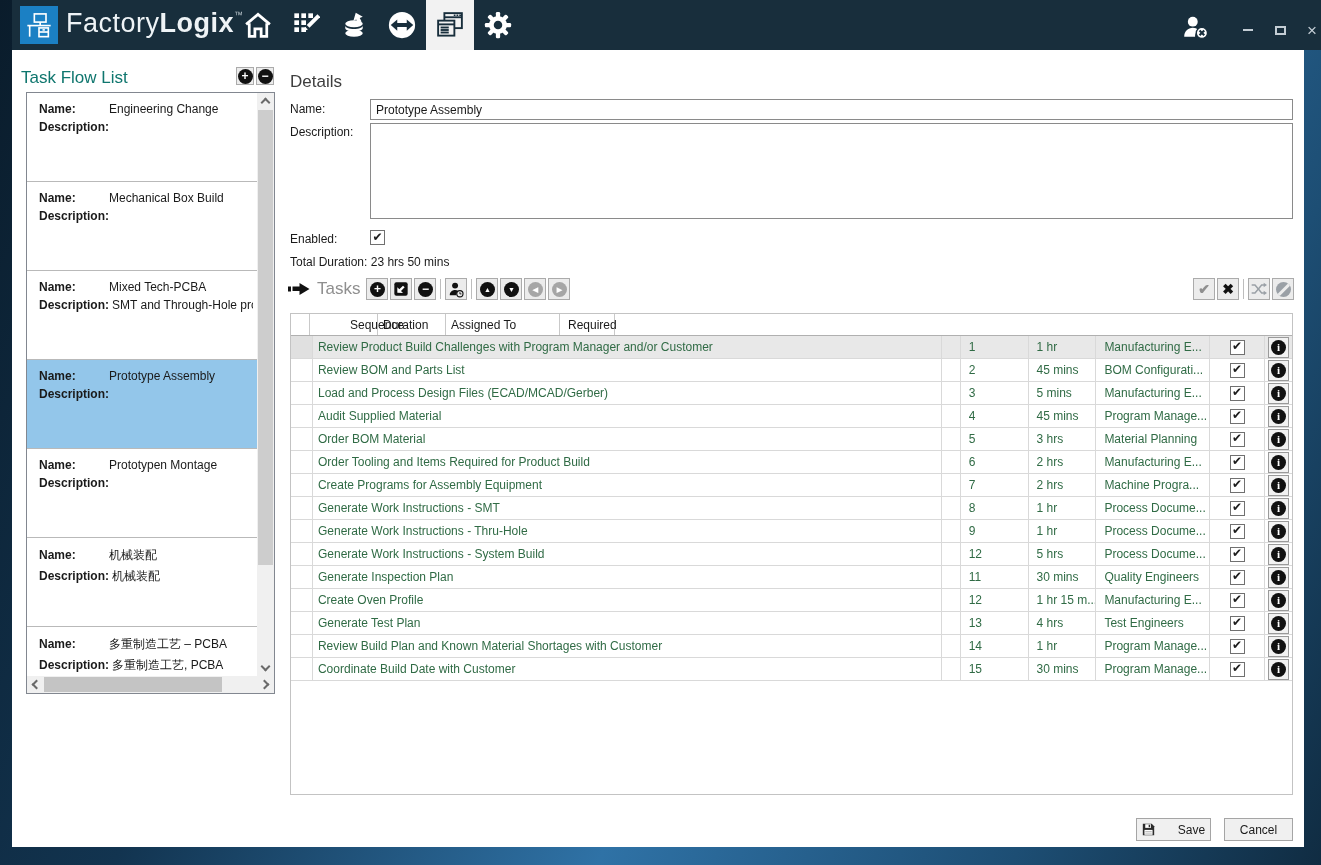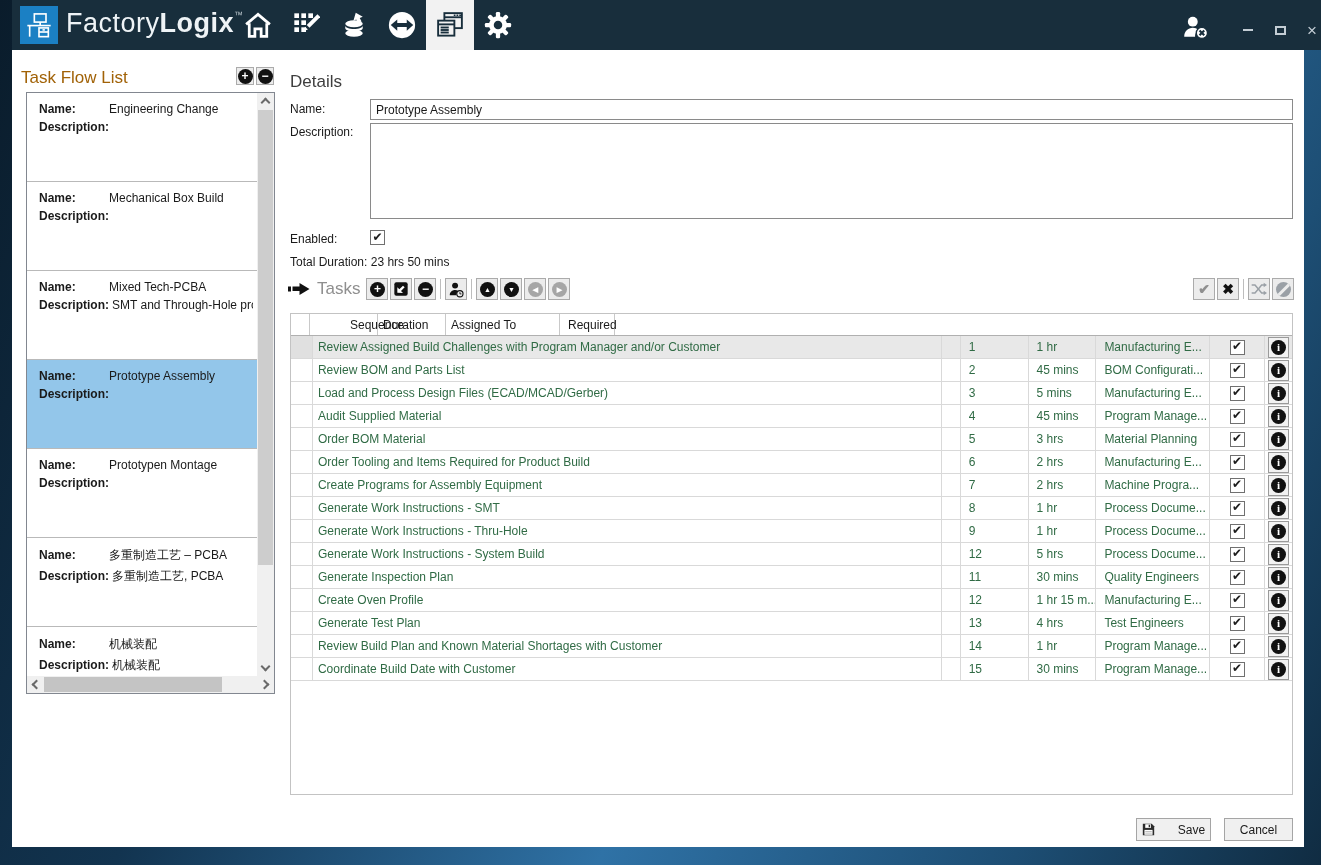--- a/index.html
+++ b/index.html
@@ -20,21 +20,21 @@
   .nav-item.active { background:#f2f2f2; }
   .winctrl { position:absolute; right:12px; top:0; height:50px; display:flex; align-items:center; gap:14px; }
   .wc-glyph { color:#c3cdd4; display:flex; align-items:center; justify-content:center; width:18px; height:18px; margin-top:10px; }
   .wc-min { width:10px; height:0; border-top:2px solid #c3cdd4; }
   .wc-max { width:11px; height:9px; border:2px solid #c3cdd4; }
   .wc-close { font-size:17px; line-height:1; }
   .user-btn { margin-top:6px; margin-right:14px; }
   
   .content { position:absolute; left:12px; top:50px; width:1292px; height:797px; background:#ffffff; }
   
-  .lp-title { position:absolute; left:9px; top:18px; font-size:17px; color:#a16207; font-weight:400; }
+  .lp-title { position:absolute; left:9px; top:18px; font-size:17px; color:#0f766e; font-weight:400; }
   .lp-btns { position:absolute; left:224px; top:17px; display:flex; gap:2px; }
   .sq-btn { width:18px; height:18px; background:#ececec; border:1px solid #ababab; display:flex; align-items:center; justify-content:center; }
   .circ { width:15px; height:15px; border-radius:50%; background:#111; color:#fff; display:flex; align-items:center; justify-content:center; font-weight:700; line-height:1; }
   .circ.dis { background:#a6a6a6; }
   .listbox { position:absolute; left:14px; top:42px; width:249px; height:602px; border:1px solid #828790; background:#fff; }
   .list-items { position:absolute; left:0; top:0; right:17px; bottom:17px; overflow:hidden; }
   .flow-item { height:89px; padding:9px 4px 0 12px; border-bottom:1px solid #b9b9b9; position:relative; }
   .flow-item.selected { background:#93c6ea; }
   .fi-row { white-space:nowrap; overflow:hidden; margin-bottom:4px; }
   .fi-label { font-weight:700; display:inline-block; }
@@ -251,33 +251,33 @@
     <div class="fi-row nrow">
       <span class="fi-label fi-name-label">Name:</span><span class="fi-name">Prototypen Montage</span>
     </div>
     <div class="fi-row drow">
       <span class="fi-label fi-desc-label">Description:</span><span class="fi-desc"></span>
     </div>
   </div>
 
   <div class="flow-item">
     <div class="fi-row nrow">
+      <span class="fi-label fi-name-label">Name:</span><span class="fi-name">机械装配</span>
+    </div>
+    <div class="fi-row drow">
+      <span class="fi-label fi-desc-label">Description:</span><span class="fi-desc">机械装配</span>
+    </div>
+  </div>
+
+  <div class="flow-item">
+    <div class="fi-row nrow">
       <span class="fi-label fi-name-label">Name:</span><span class="fi-name">多重制造工艺 – PCBA</span>
     </div>
     <div class="fi-row drow">
       <span class="fi-label fi-desc-label">Description:</span><span class="fi-desc">多重制造工艺, PCBA</span>
-    </div>
-  </div>
-
-  <div class="flow-item">
-    <div class="fi-row nrow">
-      <span class="fi-label fi-name-label">Name:</span><span class="fi-name">机械装配</span>
-    </div>
-    <div class="fi-row drow">
-      <span class="fi-label fi-desc-label">Description:</span><span class="fi-desc">机械装配</span>
     </div>
   </div>
 
   <div class="flow-item">
     <div class="fi-row nrow">
       <span class="fi-label fi-name-label">Name:</span><span class="fi-name">样机 – 装配</span>
     </div>
     <div class="fi-row drow">
       <span class="fi-label fi-desc-label">Description:</span><span class="fi-desc">标准样机 (装配) 制作流程</span>
     </div>
@@ -374,21 +374,21 @@
       <div class="th w-blank"></div>
       <div class="th w-seq">Sequence</div>
       <div class="th w-dur">Duration</div>
       <div class="th w-asg">Assigned To</div>
       <div class="th w-req" style="justify-content:flex-start; padding-left:8px;">Required</div>
       <div class="th w-info" style="border-right:none;"></div>
     </div>
     <div>
   <div class="trow selected">
     <div class="tc w-rowhead rowhead"></div>
-    <div class="tc w-task green tc-task">Review Assigned Build Challenges with Program Manager and/or Customer</div>
+    <div class="tc w-task green tc-task">Review Product Build Challenges with Program Manager and/or Customer</div>
     <div class="tc w-blank"></div>
     <div class="tc w-seq green tc-seq">1</div>
     <div class="tc w-dur green tc-dur">1 hr</div>
     <div class="tc w-asg green tc-asg">Manufacturing E...</div>
     <div class="tc w-req">
       <span class="checkbox tc-req checked">
               <span class="ck">✔</span>
             </span>
     </div>
     <div class="tc w-info">

